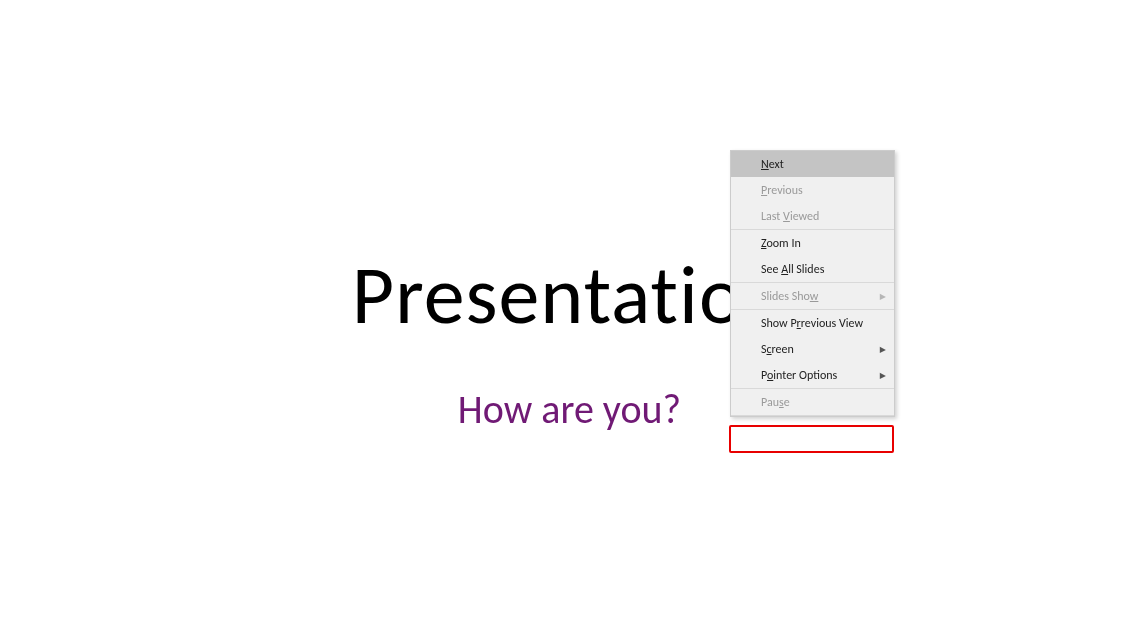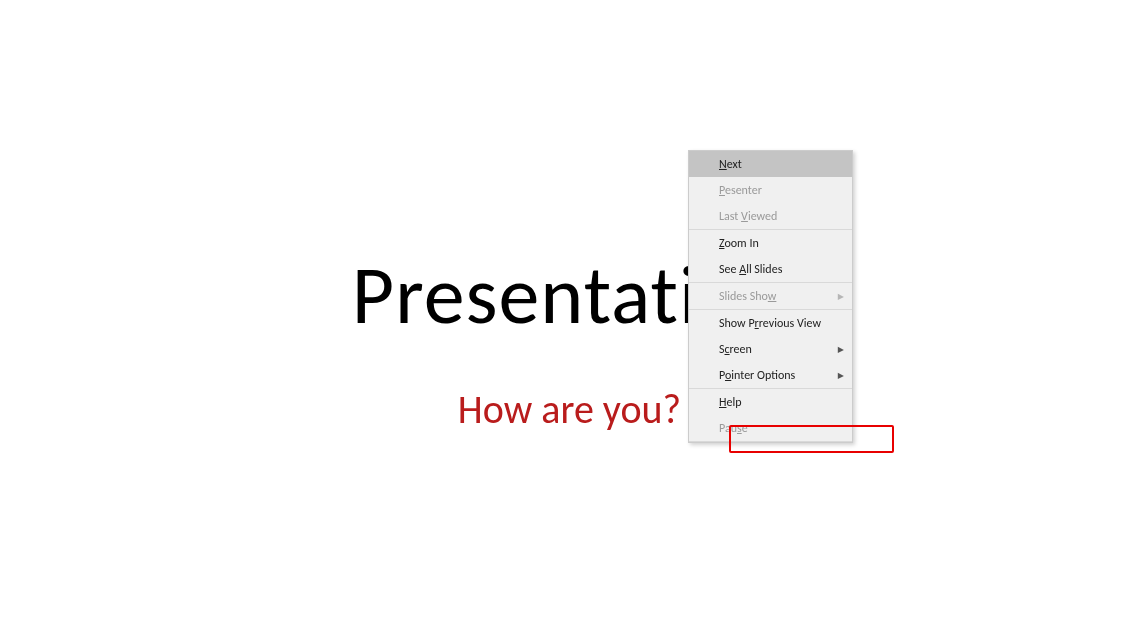--- a/index.html
+++ b/index.html
@@ -1,23 +1,23 @@
 <!DOCTYPE html>
 <html><head>
   <meta charset="utf-8">
   <style>
     * { box-sizing: border-box; margin: 0; padding: 0; }
     html, body { width: 1139px; height: 624px; background: #fff; font-family: "Segoe UI", Calibri, Arial, sans-serif; overflow: hidden; }
     .slide { position: absolute; left: 0; top: 0; width: 1139px; height: 624px; display: flex; flex-direction: column; align-items: center; }
     .title { font-size: 82px; font-weight: 400; letter-spacing: 1px; color: #000; margin-top: 245px; }
-    .subtitle { font-size: 40px; font-weight: 400; color: #b91c1c; margin-top: 40px; }
+    .subtitle { font-size: 40px; font-weight: 400; color: #701a75; margin-top: 40px; }
 
     .context-menu {
       position: absolute;
-      left: 688px;
+      left: 730px;
       top: 150px;
       width: 165px;
       background: #f0f0f0;
       border: 1px solid #cccccc;
       box-shadow: 2px 2px 4px rgba(0,0,0,0.18);
       font-size: 12px;
       color: #222;
     }
     .sep { height: 1px; background: #d9d9d9; margin: 0; }
     .item {
@@ -50,30 +50,29 @@
 </head>
 <body>
 
 <div class="slide">
   <div class="title">Presentation</div>
   <div class="subtitle">How are you?</div>
 </div>
 
 <div class="context-menu" id="ctx">
     <div class="item hover"><span></span><span class="u">N</span><span>ext</span></div>
-    <div class="item disabled"><span></span><span class="u">P</span><span>esenter</span></div>
+    <div class="item disabled"><span></span><span class="u">P</span><span>revious</span></div>
     <div class="item disabled"><span>Last </span><span class="u">V</span><span>iewed</span></div>
     <div class="sep"></div>
     <div class="item"><span></span><span class="u">Z</span><span>oom In</span></div>
     <div class="item"><span>See </span><span class="u">A</span><span>ll Slides</span></div>
     <div class="sep"></div>
     <div class="item disabled"><span>Slides Sho</span><span class="u">w</span><span></span><span class="arrow">▶</span></div>
     <div class="sep"></div>
     <div class="item"><span>Show P</span><span class="u">r</span><span>revious View</span></div>
     <div class="item"><span>S</span><span class="u">c</span><span>reen</span><span class="arrow">▶</span></div>
     <div class="item"><span>P</span><span class="u">o</span><span>inter Options</span><span class="arrow">▶</span></div>
     <div class="sep"></div>
-    <div class="item"><span></span><span class="u">H</span><span>elp</span></div>
     <div class="item disabled"><span>Pau</span><span class="u">s</span><span>e</span></div>
     <div class="sep"></div>
   </div>
 
 <div class="highlight-box" id="hl" style="left: 729px; top: 425px; width: 165px; height: 28px;"></div>
 
 </body></html>

